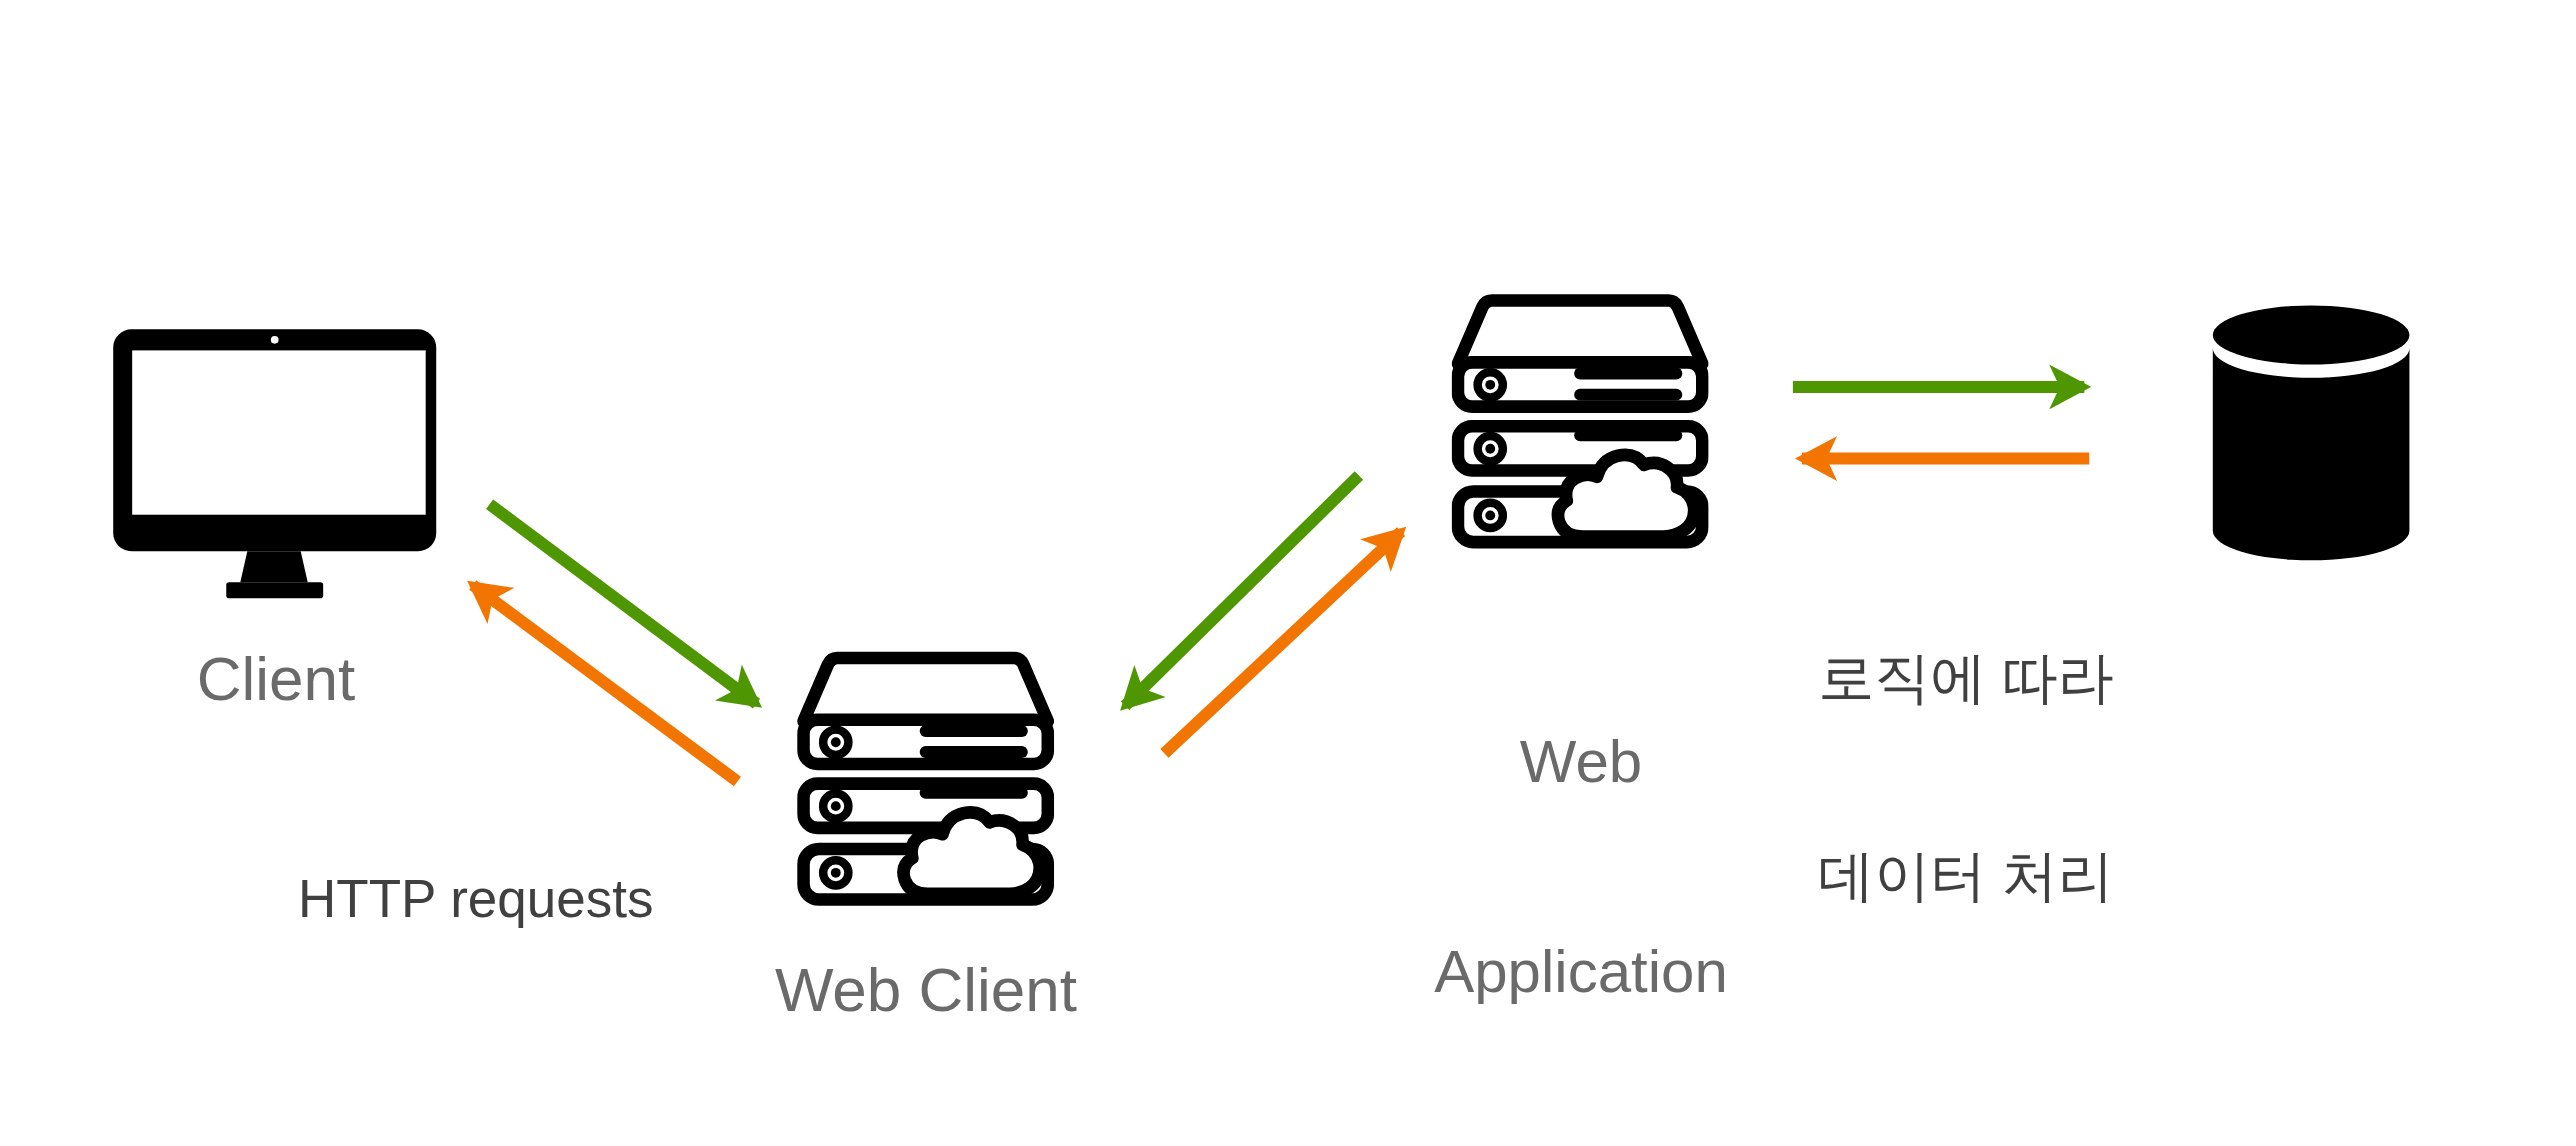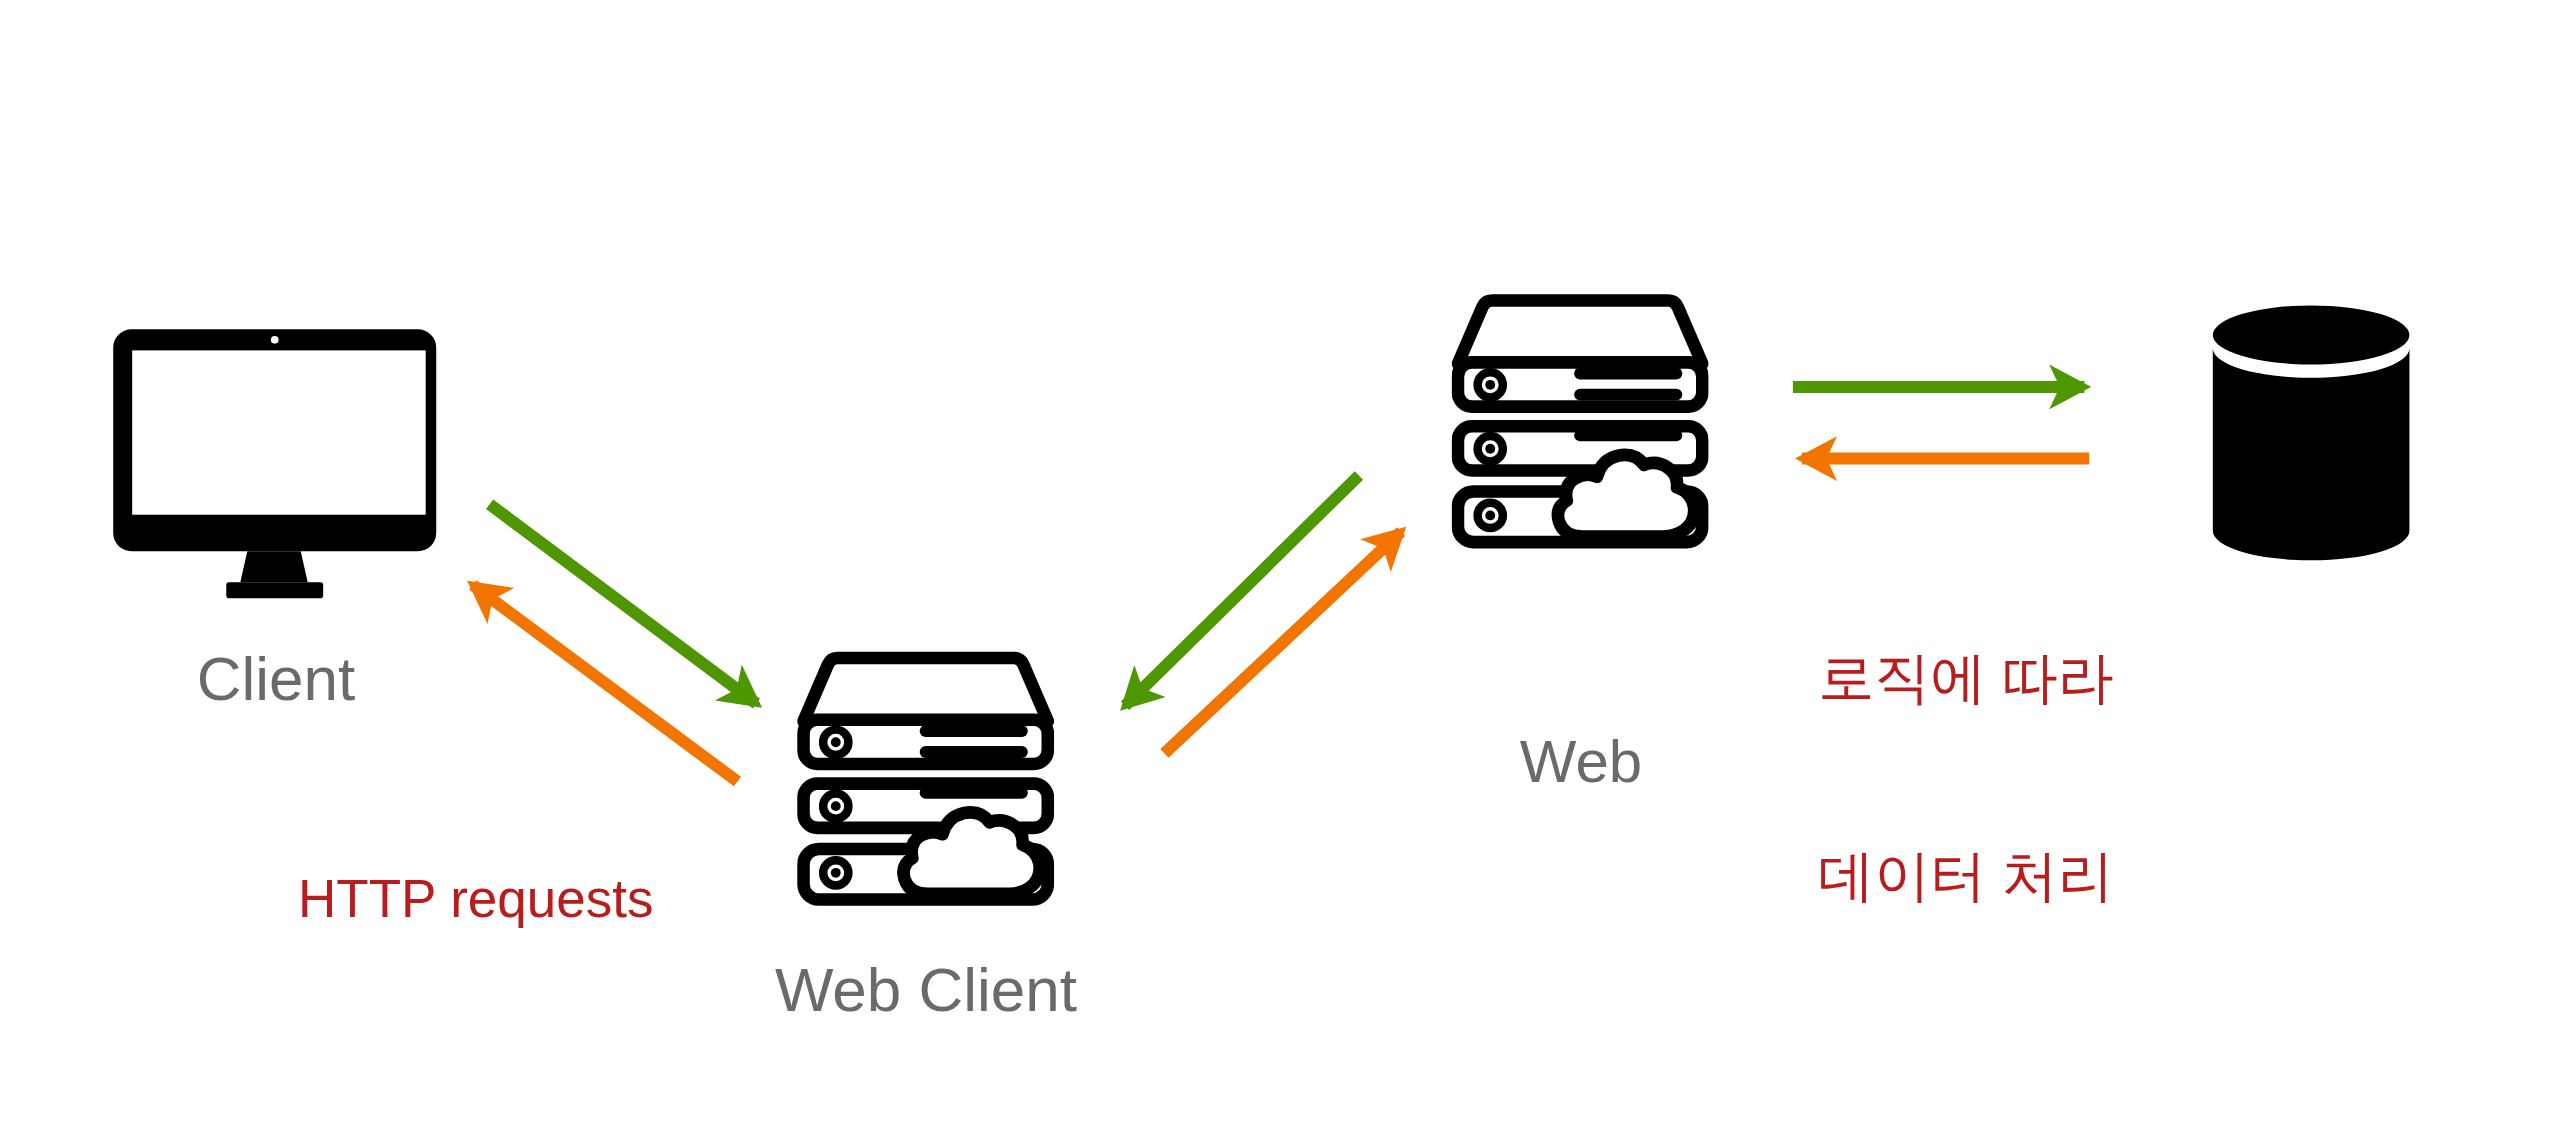--- a/index.html
+++ b/index.html
@@ -14,21 +14,21 @@
   .txt{position:absolute;white-space:pre;}
   .node-label{
     color:#6a6a6a;
     transform:translateX(-50%);
     text-align:center;
     line-height:1.0;
   }
   .client-label,.webserver-label{font-size:62px;}
   .was-label{font-size:60px;line-height:70px;}
   .database-label{font-size:62px;}
-  .annotation{color:#b91c1c;}
+  .annotation{color:#404040;}
   .http-annotation{font-size:53px;line-height:61px;text-align:left;}
   .korean-annotation{font-size:56px;line-height:66px;text-align:center;transform:translateX(-50%);}
 </style>
 </head>
 <body>
 
 <div id="stage">
 
   <svg id="diagram-svg" width="2576" height="1146" viewBox="0 0 3668 1632">
     <defs>
@@ -91,20 +91,21 @@
       <line x1="2975" y1="653" x2="2566" y2="653" marker-end="url(#head-orange)" stroke="#f17500"></line>
     </g>
   </svg>
 
   <div class="txt node-label client-label" style="left:276px;top:648px;">Client</div>
 
   <div class="txt node-label webserver-label" style="left:926px;top:959px;">Web Client</div>
 
   <div class="txt node-label was-label" style="left:1581px;top:587px;">
     <div>Web</div>
+    <div>Application</div>
     
   </div>
 
 
   <div class="txt annotation http-annotation" style="left:298px;top:746px;">
     <div>HTTP requests</div>
   </div>
 
   <div class="txt annotation korean-annotation" style="left:1966px;top:513px;">
     <div>로직에 따라</div>

